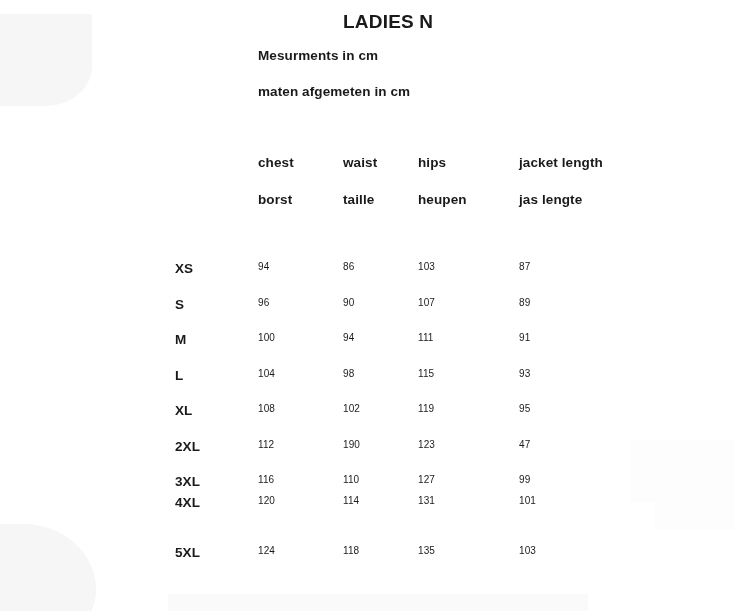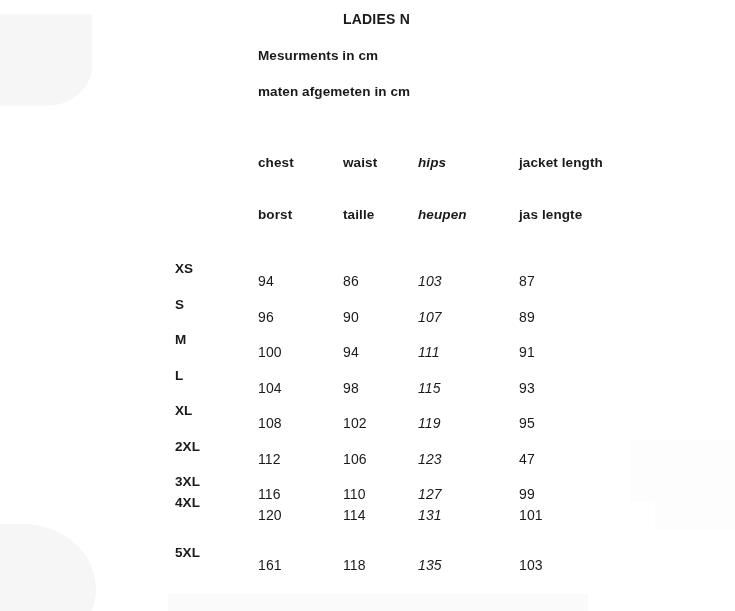--- a/index.html
+++ b/index.html
@@ -72,21 +72,21 @@
   .sheet {
     position: absolute;
     inset: 0;
     z-index: 1;
   }
 
   .title {
     position: absolute;
     left: 343px;
     top: 11px;
-    font-size: 14px;
+    font-size: 19px;
     font-weight: bold;
     letter-spacing: 0.2px;
     white-space: nowrap;
   }
 
   .subtitle {
     position: absolute;
     left: 258px;
     font-size: 13.5px;
     font-weight: bold;
@@ -105,54 +105,53 @@
   }
 
   .hdr-row {
     position: absolute;
     left: 0;
     width: 694px;
     height: 20px;
     text-align: center;
   }
   .hdr-row-en { top: 155px; }
-  .hdr-row-nl { top: 207px; }
+  .hdr-row-nl { top: 192px; }
 
   .cell {
     position: absolute;
     font-size: 13.5px;
     white-space: nowrap;
     letter-spacing: 0.1px;
   }
   .hdr-cell {
     font-weight: bold;
   }
 
   
   .col-size   { left: 175px; }
   .col-chest  { left: 258px; }
   .col-waist  { left: 343px; }
-  .col-hips   { left: 418px; font-style: italic; }
+  .col-hips   { left: 418px; }
   .col-jacket { left: 519px; }
 
   .data-row {
     position: absolute;
     left: 0;
     width: 691px;
     height: 22px;
   }
 
   .size-label {
     font-weight: bold;
     font-size: 13.5px;
   }
   .data-val {
     font-weight: normal;
-    font-size: 14px;
-    margin-top: 12px;
+    font-size: 10px;
   }
 </style>
 </head>
 <body>
 
 <div class="bg-layer">
   <div class="blob-tl"></div>
   <div class="blob-bl"></div>
   <div class="blob-bottom-band"></div>
   <div class="blob-right-faint"></div>
@@ -215,41 +214,41 @@
         <div class="data-row" style="top: 403px;">
           <div class="cell col-size size-label">XL</div>
           <div class="cell col-chest data-val">108</div>
           <div class="cell col-waist data-val">102</div>
           <div class="cell col-hips data-val">119</div>
           <div class="cell col-jacket data-val">95</div>
         </div>
         <div class="data-row" style="top: 438.5px;">
           <div class="cell col-size size-label">2XL</div>
           <div class="cell col-chest data-val">112</div>
-          <div class="cell col-waist data-val">106</div>
+          <div class="cell col-waist data-val">190</div>
           <div class="cell col-hips data-val">123</div>
           <div class="cell col-jacket data-val">47</div>
         </div>
         <div class="data-row" style="top: 474px;">
           <div class="cell col-size size-label">3XL</div>
           <div class="cell col-chest data-val">116</div>
           <div class="cell col-waist data-val">110</div>
           <div class="cell col-hips data-val">127</div>
           <div class="cell col-jacket data-val">99</div>
         </div>
         <div class="data-row" style="top: 495px;">
           <div class="cell col-size size-label">4XL</div>
           <div class="cell col-chest data-val">120</div>
           <div class="cell col-waist data-val">114</div>
           <div class="cell col-hips data-val">131</div>
           <div class="cell col-jacket data-val">101</div>
         </div>
         <div class="data-row" style="top: 545px;">
           <div class="cell col-size size-label">5XL</div>
-          <div class="cell col-chest data-val">161</div>
+          <div class="cell col-chest data-val">124</div>
           <div class="cell col-waist data-val">118</div>
           <div class="cell col-hips data-val">135</div>
           <div class="cell col-jacket data-val">103</div>
         </div>
       </div>
 
   </div>
 </div>
 
 </body></html>

